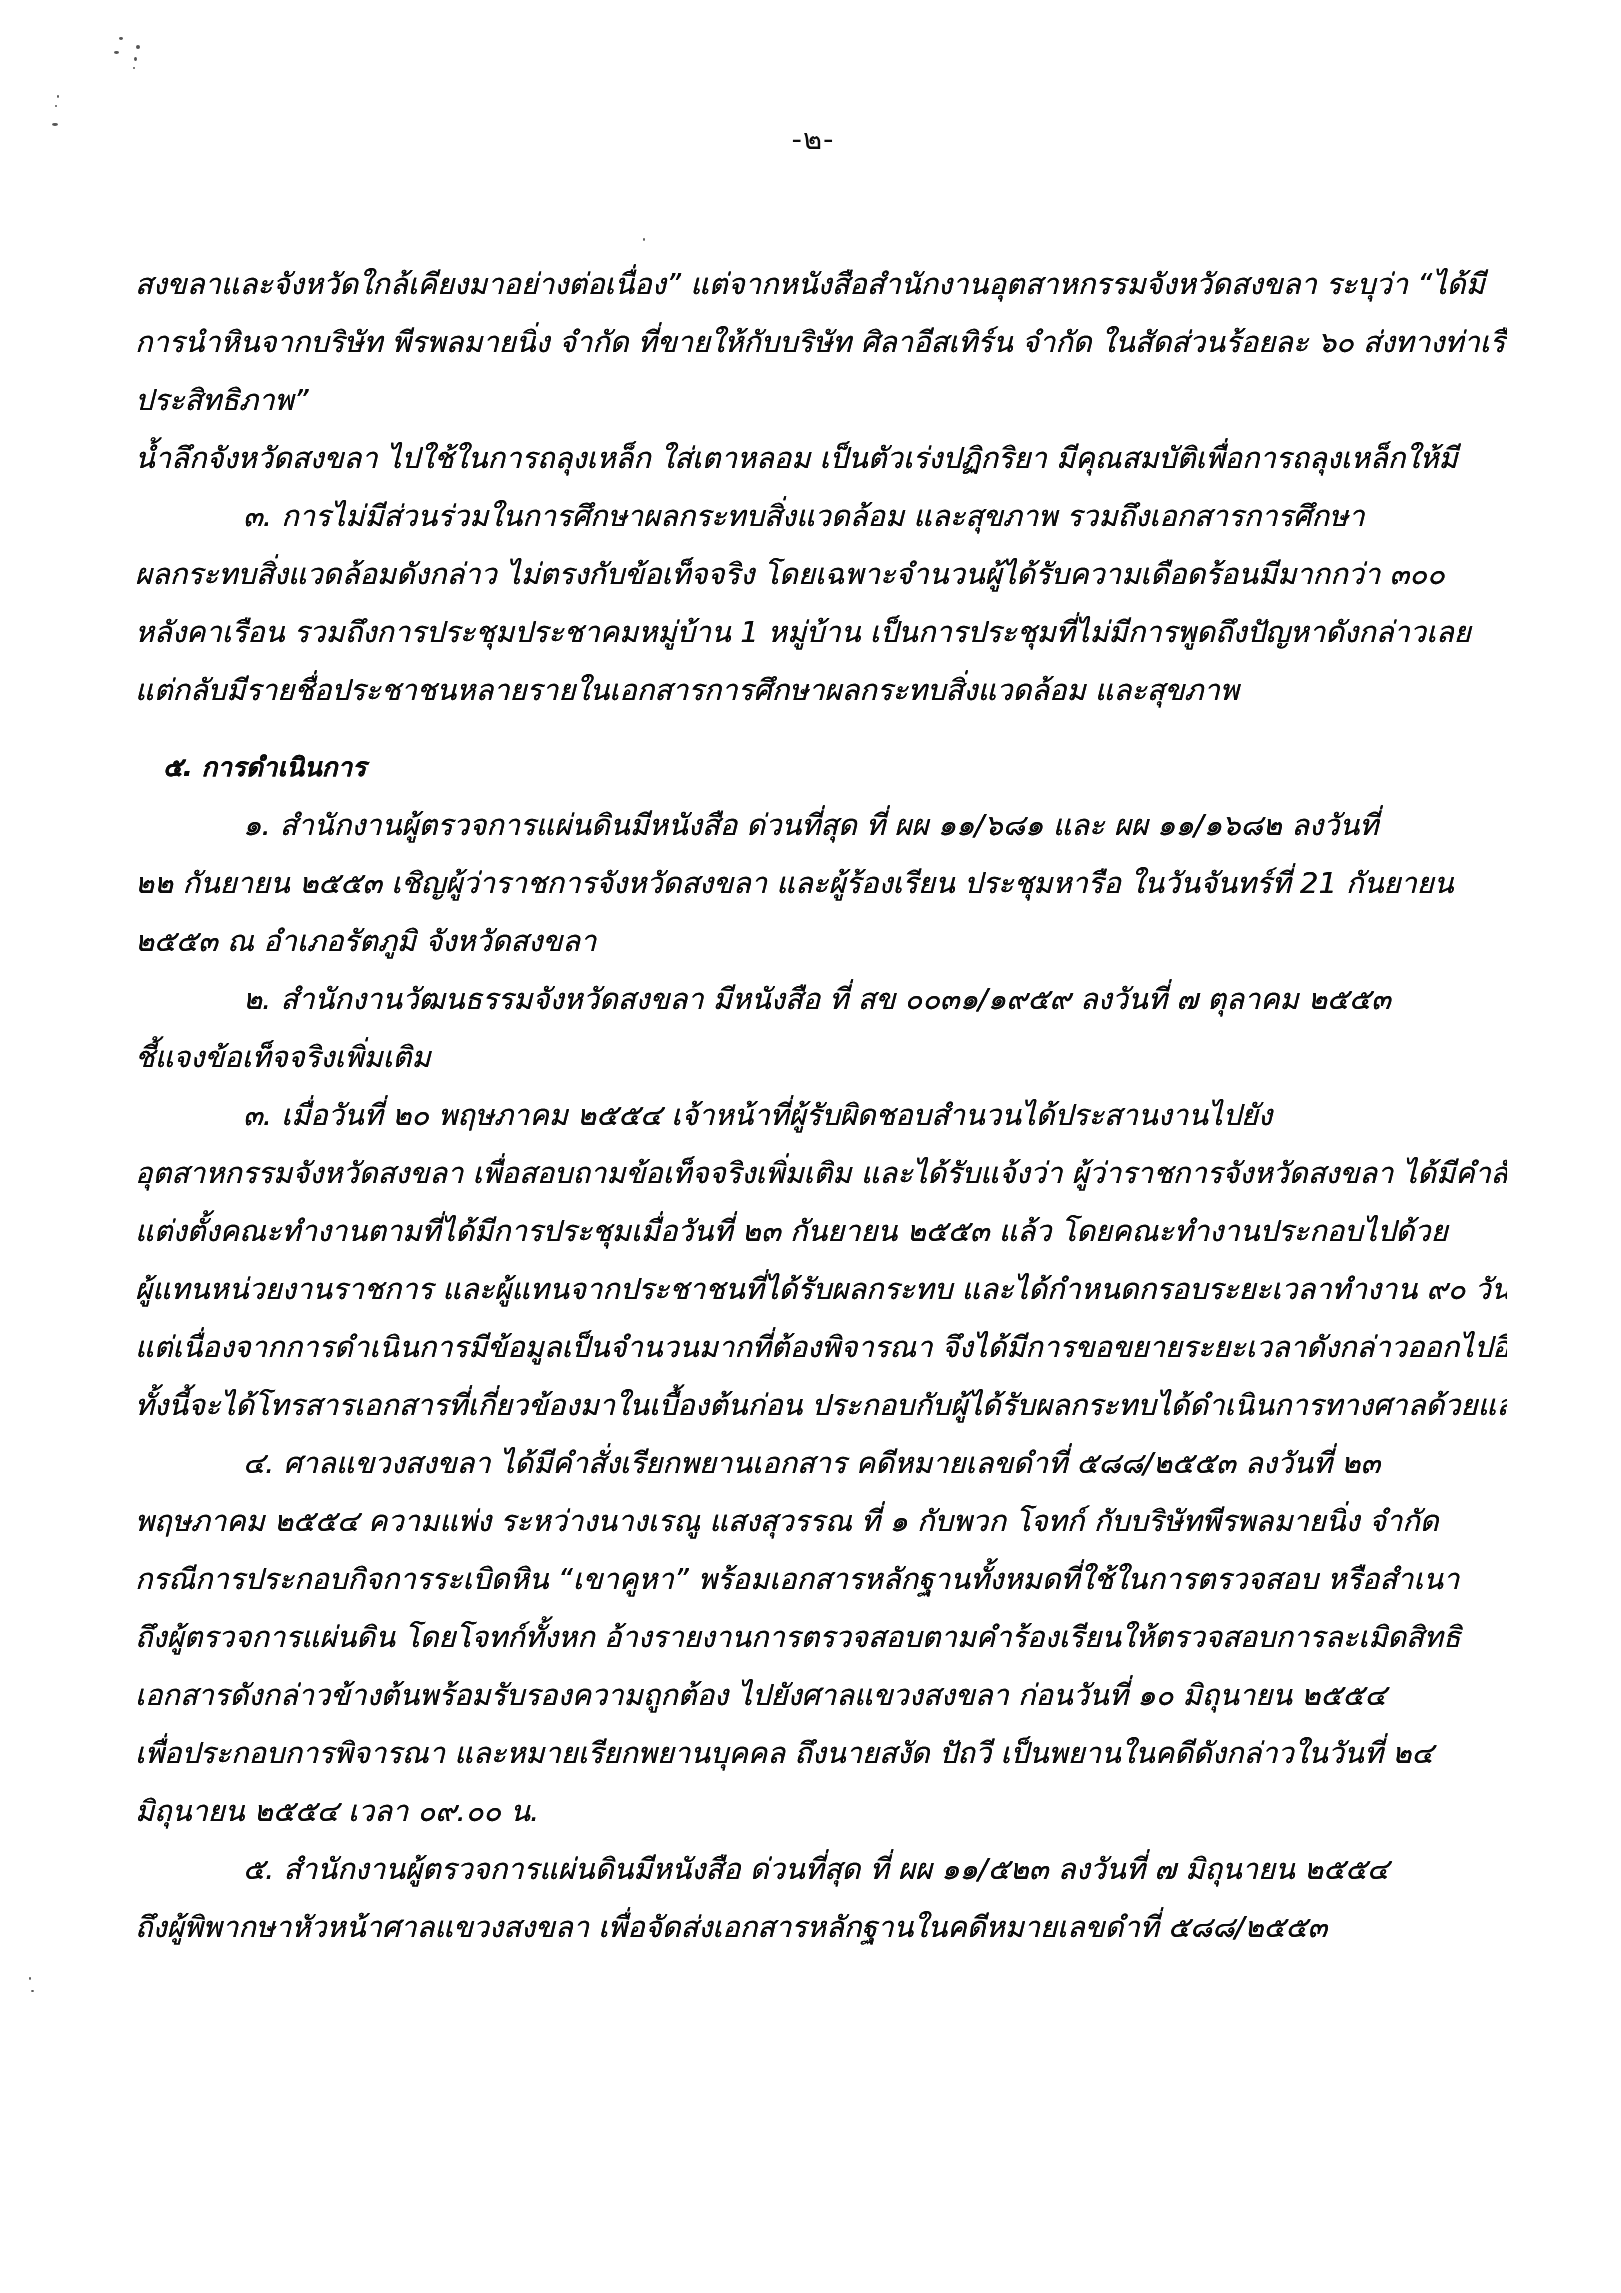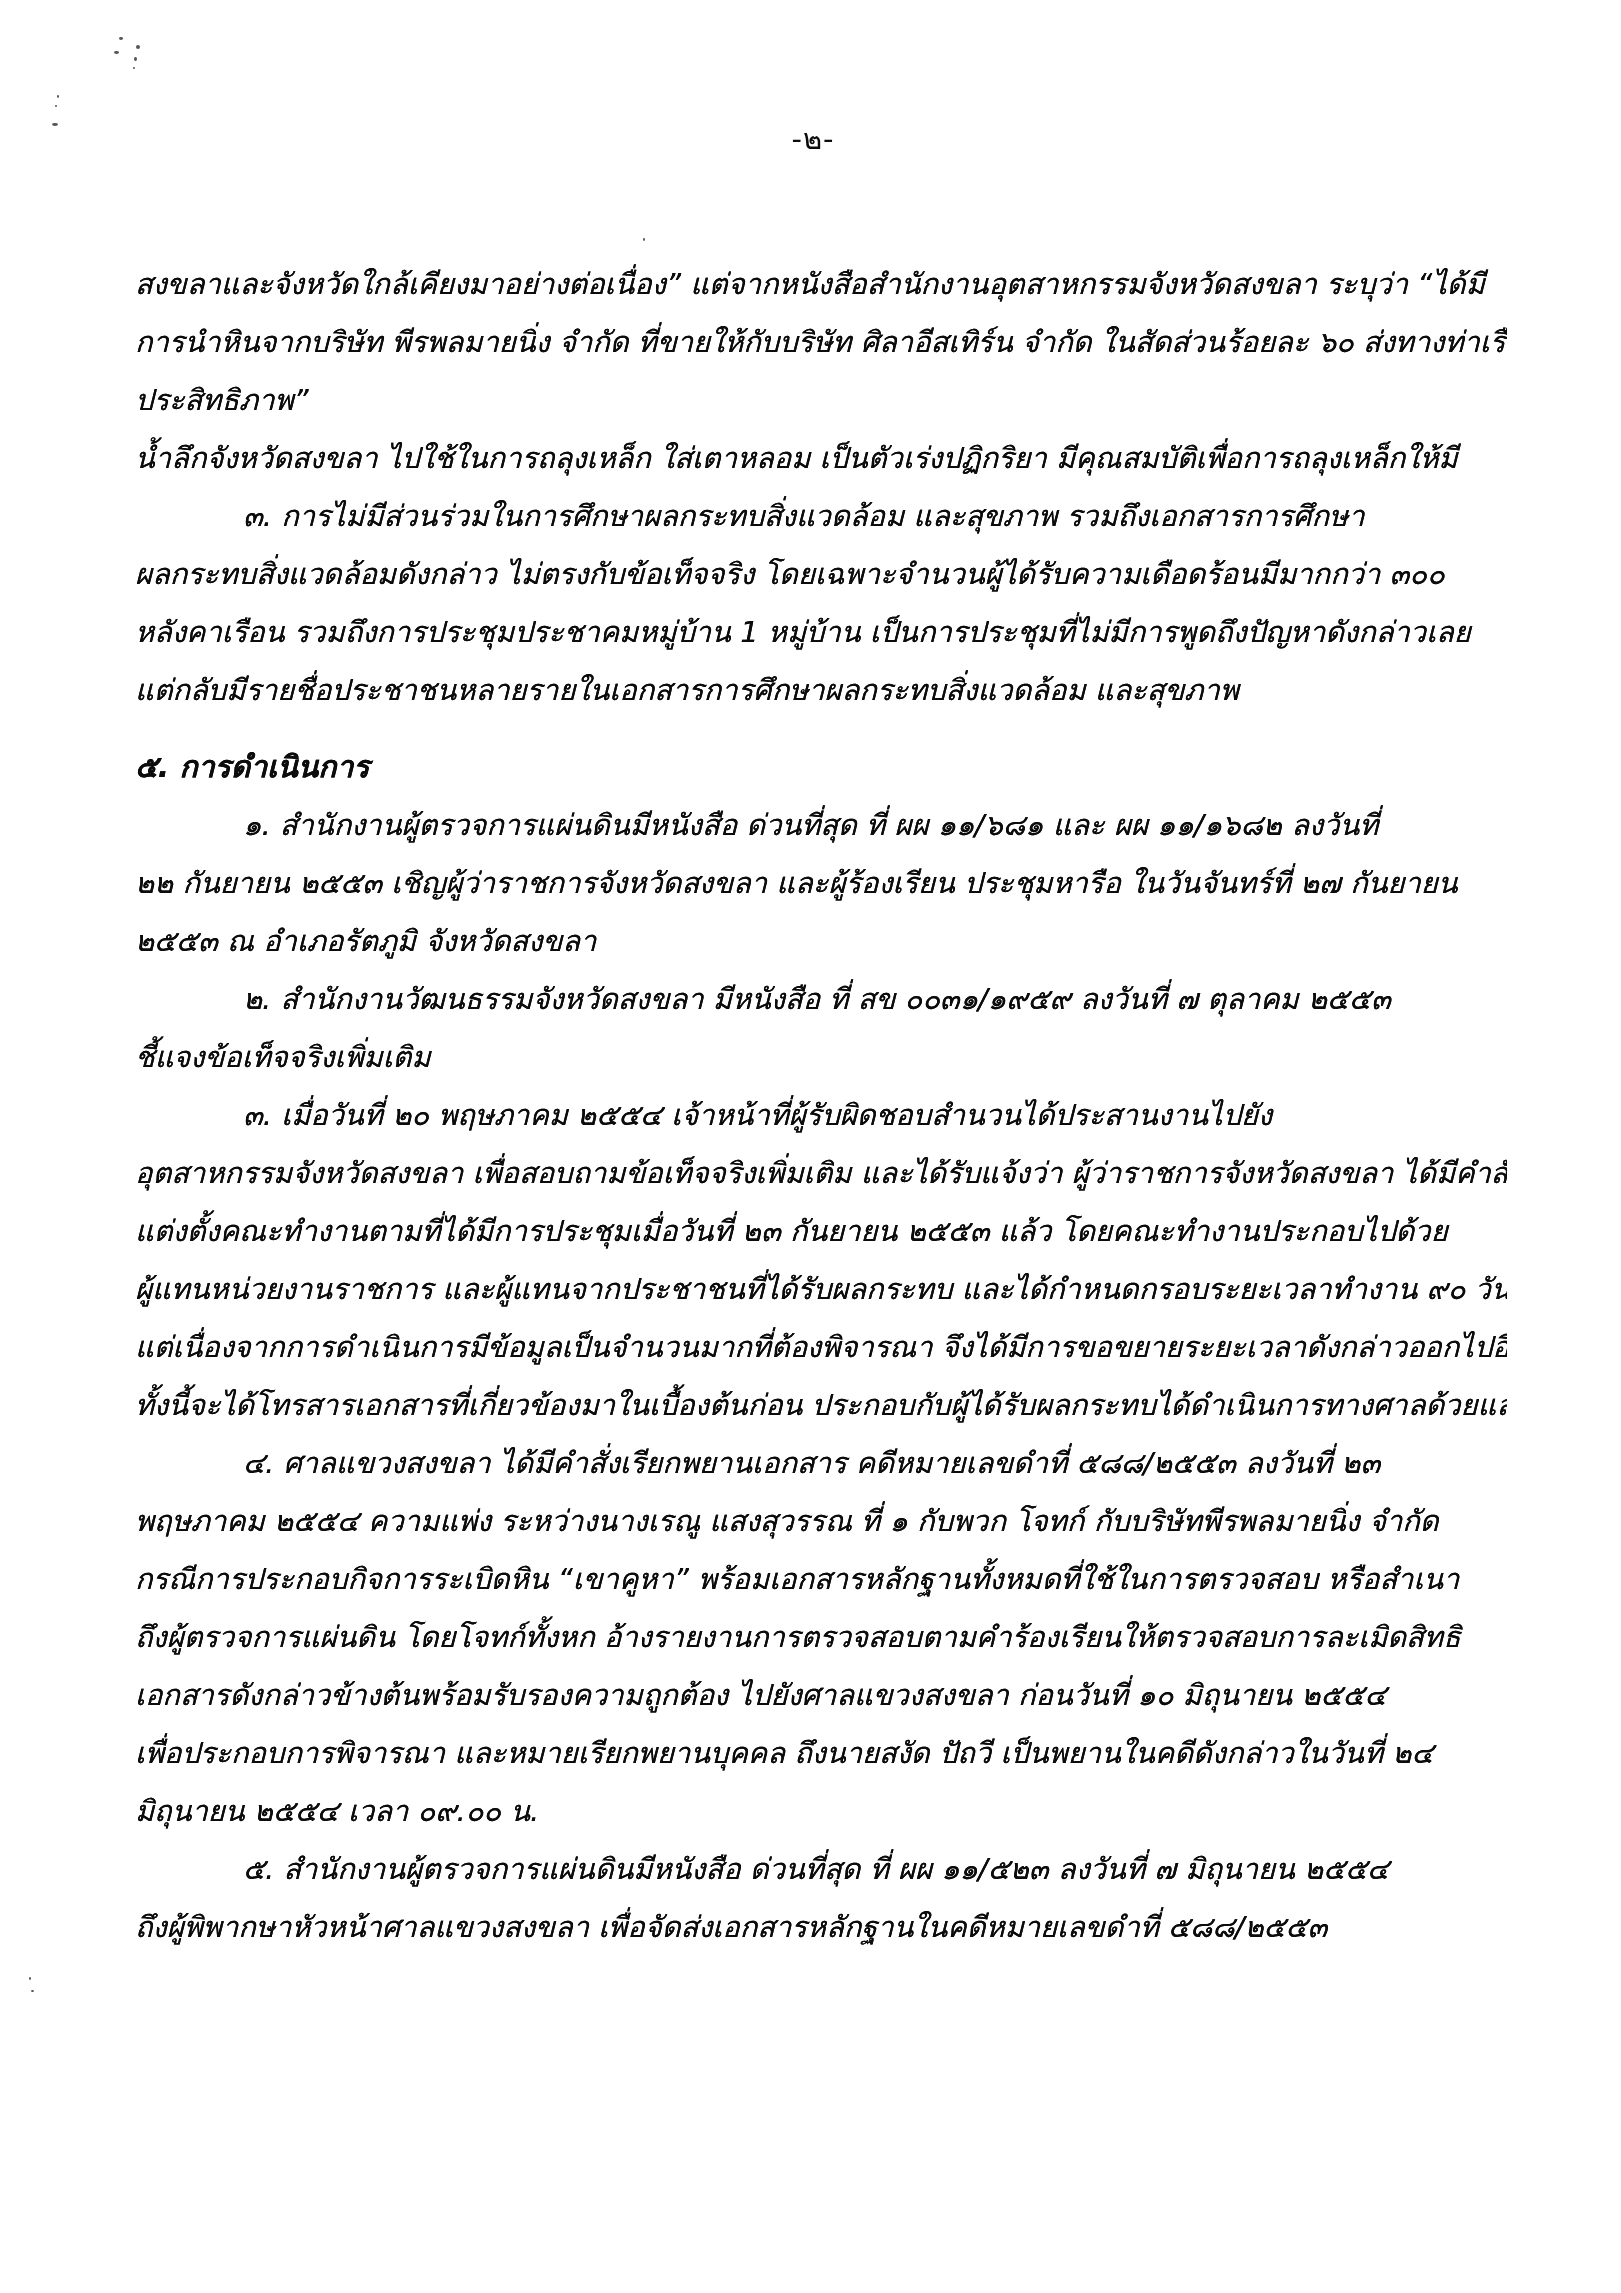--- a/index.html
+++ b/index.html
@@ -33,22 +33,23 @@
     font-size: 29px;
     line-height: 58px;
     height: 58px;
     white-space: nowrap;
     overflow: hidden;
     text-shadow: 0 0 0.5px #000;
   }
   .indent { padding-left: 108px; }
   .heading {
     font-weight: bold;
-    font-size: 30px;
+    font-size: 26px;
     margin-top: 18.6px;
+    margin-left: 28px;
   }
   
   .noise {
     position: absolute;
     background: #2b2b2b;
     border-radius: 50%;
     opacity: 0.8;
   }
 </style>
 </head>
@@ -85,21 +86,21 @@
       <div class="ln">หลังคาเรือน รวมถึงการประชุมประชาคมหมู่บ้าน 1 หมู่บ้าน เป็นการประชุมที่ไม่มีการพูดถึงปัญหาดังกล่าวเลย</div>
       <div class="ln">แต่กลับมีรายชื่อประชาชนหลายรายในเอกสารการศึกษาผลกระทบสิ่งแวดล้อม และสุขภาพ</div>
     </div>
 
     <div>
       <div class="ln heading">๕. การดำเนินการ</div>
     </div>
 
     <div>
       <div class="ln indent">๑.  สำนักงานผู้ตรวจการแผ่นดินมีหนังสือ ด่วนที่สุด ที่ ผผ ๑๑/๖๘๑ และ ผผ ๑๑/๑๖๘๒ ลงวันที่</div>
-      <div class="ln">๒๒  กันยายน  ๒๕๕๓ เชิญผู้ว่าราชการจังหวัดสงขลา และผู้ร้องเรียน ประชุมหารือ ในวันจันทร์ที่ ๒๗  กันยายน</div>
+      <div class="ln">๒๒  กันยายน  ๒๕๕๓ เชิญผู้ว่าราชการจังหวัดสงขลา และผู้ร้องเรียน ประชุมหารือ ในวันจันทร์ที่ 21  กันยายน</div>
       <div class="ln">๒๕๕๓ ณ อำเภอรัตภูมิ จังหวัดสงขลา</div>
     </div>
 
     <div>
       <div class="ln indent">๒.  สำนักงานวัฒนธรรมจังหวัดสงขลา มีหนังสือ ที่ สข ๐๐๓๑/๑๙๕๙ ลงวันที่ ๗ ตุลาคม  ๒๕๕๓</div>
       <div class="ln">ชี้แจงข้อเท็จจริงเพิ่มเติม</div>
     </div>
 
     <div>
       <div class="ln indent">๓.  เมื่อวันที่ ๒๐  พฤษภาคม  ๒๕๕๔ เจ้าหน้าที่ผู้รับผิดชอบสำนวนได้ประสานงานไปยัง</div>

